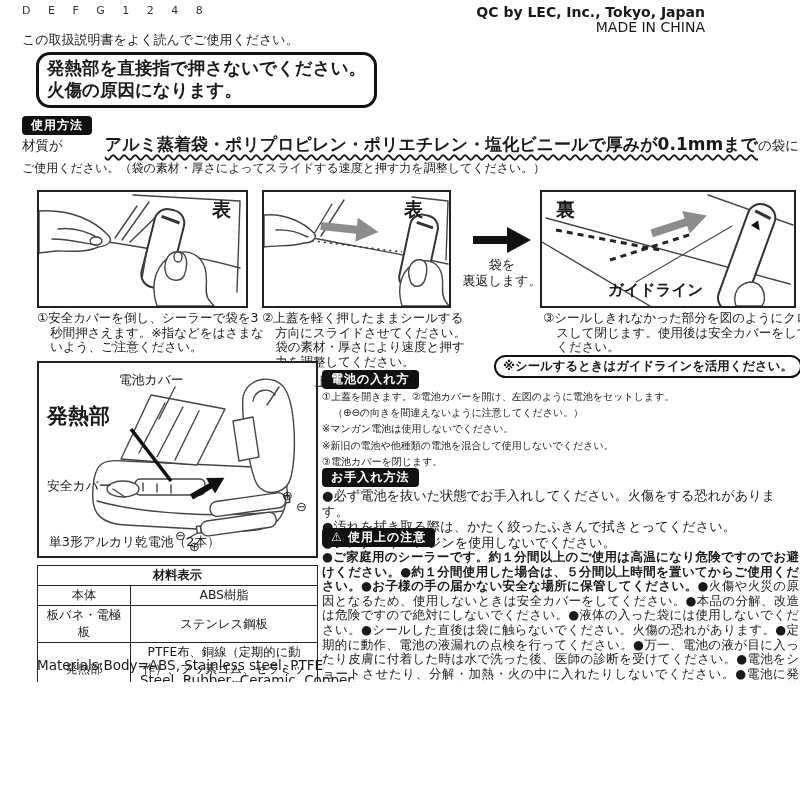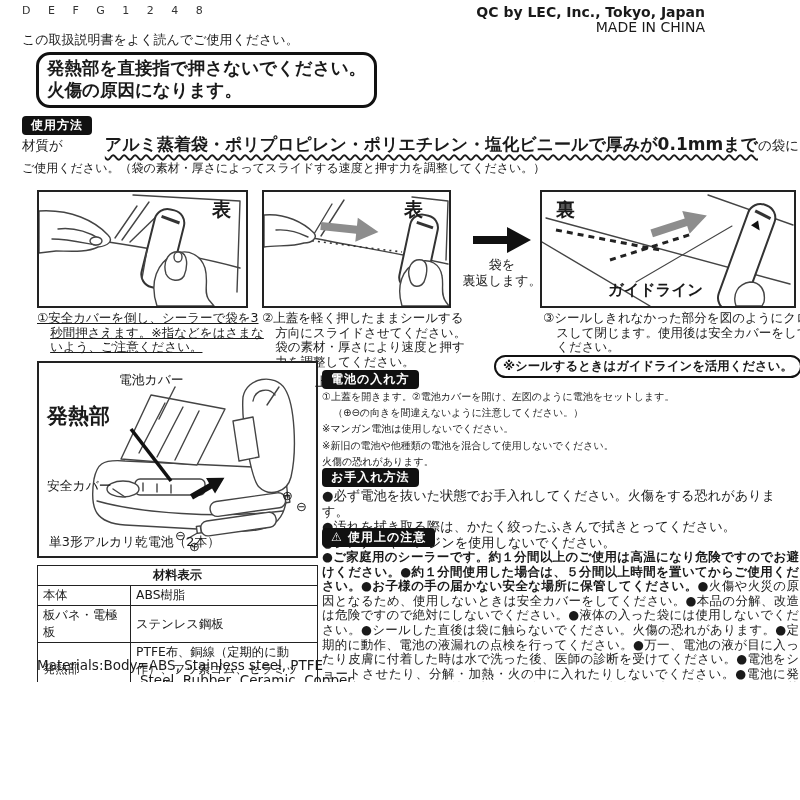--- a/index.html
+++ b/index.html
@@ -12,21 +12,21 @@
         font-weight:bold;font-size:17.5px;line-height:22px;white-space:nowrap;}
   .panel{position:absolute;border:2px solid #222;background:#fff;box-sizing:border-box;}
   .figlabel{position:absolute;font-weight:bold;font-size:19px;line-height:1;}
   .caption{position:absolute;font-size:12.5px;line-height:14.6px;padding-left:1.05em;text-indent:-1.05em;}
   .ovalnote{position:absolute;border:2px solid #111;border-radius:12px;font-weight:bold;
         font-size:12.4px;line-height:1.2;padding:2px 7px;white-space:nowrap;}
   .flowline{font-size:10px;line-height:16.2px;}
   .svgline{stroke:#444;fill:none;stroke-width:1.4;stroke-linecap:round;stroke-linejoin:round;}
   .svgfill{stroke:#444;fill:#fff;stroke-width:1.4;stroke-linejoin:round;}
   table.materials{position:absolute;border-collapse:collapse;font-size:12.3px;background:#fff;}
-  table.materials td,table.materials th{border:1.6px solid #222;padding:1px 5px;color:#1a1a1a;}
+  table.materials td,table.materials th{border:1.6px solid #222;padding:1px 5px;color:#1a1a1a;text-align:center;}
   table.materials th{font-weight:bold;text-align:center;}
   .eng{position:absolute;font-weight:normal;font-size:13.5px;white-space:nowrap;}
   .dlabel{position:absolute;font-size:12.8px;line-height:1.1;white-space:nowrap;}
   .justpar{position:absolute;font-size:12.5px;line-height:14.6px;text-align:justify;}
   .wavy{font-weight:bold;font-size:17px;text-decoration-line:underline;text-decoration-style:wavy;
         text-decoration-thickness:1.6px;text-underline-offset:4px;margin-left:42px;}
 </style>
 </head>
 <body>
 
@@ -114,21 +114,21 @@
         <rect class="svgfill" x="-14" y="-52" width="28" height="112" rx="13" style="stroke-width:2;stroke:#333;"></rect>
         <path d="M-8,-43 L9,-41" style="stroke:#333;stroke-width:3;fill:none;"></path>
         <path d="M-2,-35 L3,-26 L-7,-28 Z" fill="#111"></path>
       </g>
       <path class="svgfill" d="M194,114 C190,102 196,92 208,90 C218,90 224,98 222,110 L220,114 Z"></path>
     </svg>
     <span class="figlabel" style="left:14px;top:8px;">裏</span>
     <span class="abs" style="left:32px;top:88px;font-size:15.5px;font-weight:bold;margin-left:34px;">ガイドライン</span>
   </div>
 
-  <div class="caption" style="left:37px;top:311px;width:218px;text-decoration:underline;">①安全カバーを倒し、シーラーで袋を3秒間押さえます。※指などをはさまないよう、ご注意ください。</div>
+  <div class="caption" style="left:37px;top:311px;width:218px;">①安全カバーを倒し、シーラーで袋を3秒間押さえます。※指などをはさまないよう、ご注意ください。</div>
   <div class="caption" style="left:262px;top:311px;width:198px;">②上蓋を軽く押したままシールする方向にスライドさせてください。袋の素材・厚さにより速度と押す力を調整してください。</div>
   <div class="caption" style="left:543px;top:311px;width:254px;">③シールしきれなかった部分を図のようにクロスして閉じます。使用後は安全カバーをしてください。</div>
   <div class="ovalnote" style="left:494px;top:355px;">※シールするときはガイドラインを活用ください。</div>
 
   <div class="panel" style="left:37px;top:361px;width:281px;height:197px;">
     <svg width="277" height="193" viewBox="0 0 277 193">
       <path class="svgfill" d="M55,116 C50,148 58,160 86,162 L194,168 C234,170 246,158 248,132 C250,110 236,104 214,104 L86,98 C62,96 58,102 55,116 Z"></path>
       <path class="svgline" d="M58,138 C100,150 180,156 244,148"></path>
       <path class="svgfill" d="M82,96 L112,32 L186,46 L158,102 Z"></path>
       <path class="svgline" d="M100,90 L126,40"></path>
@@ -190,21 +190,21 @@
   <div class="eng" style="left:37px;top:657px;">Materials:Body=ABS, Stainless steel, PTFE</div>
   <div class="eng" style="left:140px;top:672px;">Steel, Rubber, Ceramic, Copper</div>
   <div class="eng" style="left:95px;top:687px;">Package=PET, Paper</div>
 
   <span class="pill" style="left:322px;top:370px;">電池の入れ方</span>
   <div class="abs flowline" style="left:322px;top:389px;width:477px;">
     <div>①上蓋を開きます。②電池カバーを開け、左図のように電池をセットします。</div>
     <div style="padding-left:11px;">（⊕⊖の向きを間違えないように注意してください。）</div>
     <div>※マンガン電池は使用しないでください。</div>
     <div>※新旧の電池や他種類の電池を混合して使用しないでください。</div>
-    <div>火傷の恐れがあります。</div>
+    <div>③電池カバーを閉じます。</div>
   </div>
 
   <span class="pill" style="left:322px;top:468px;">お手入れ方法</span>
   <div class="abs" style="left:322px;top:488px;width:477px;font-size:13.2px;line-height:15.5px;">
     <div>●必ず電池を抜いた状態でお手入れしてください。火傷をする恐れがあります。</div>
     <div>●汚れを拭き取る際は、かたく絞ったふきんで拭きとってください。</div>
     <div>●シンナーやベンジンを使用しないでください。</div>
   </div>
 
   <span class="pill" style="left:322px;top:528px;"><span>⚠</span> <span>使用上の注意</span></span>

